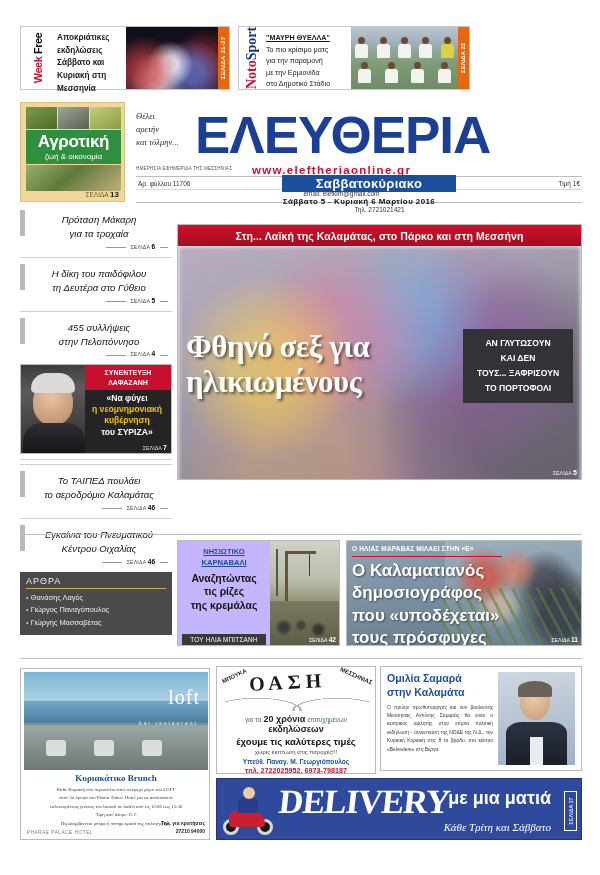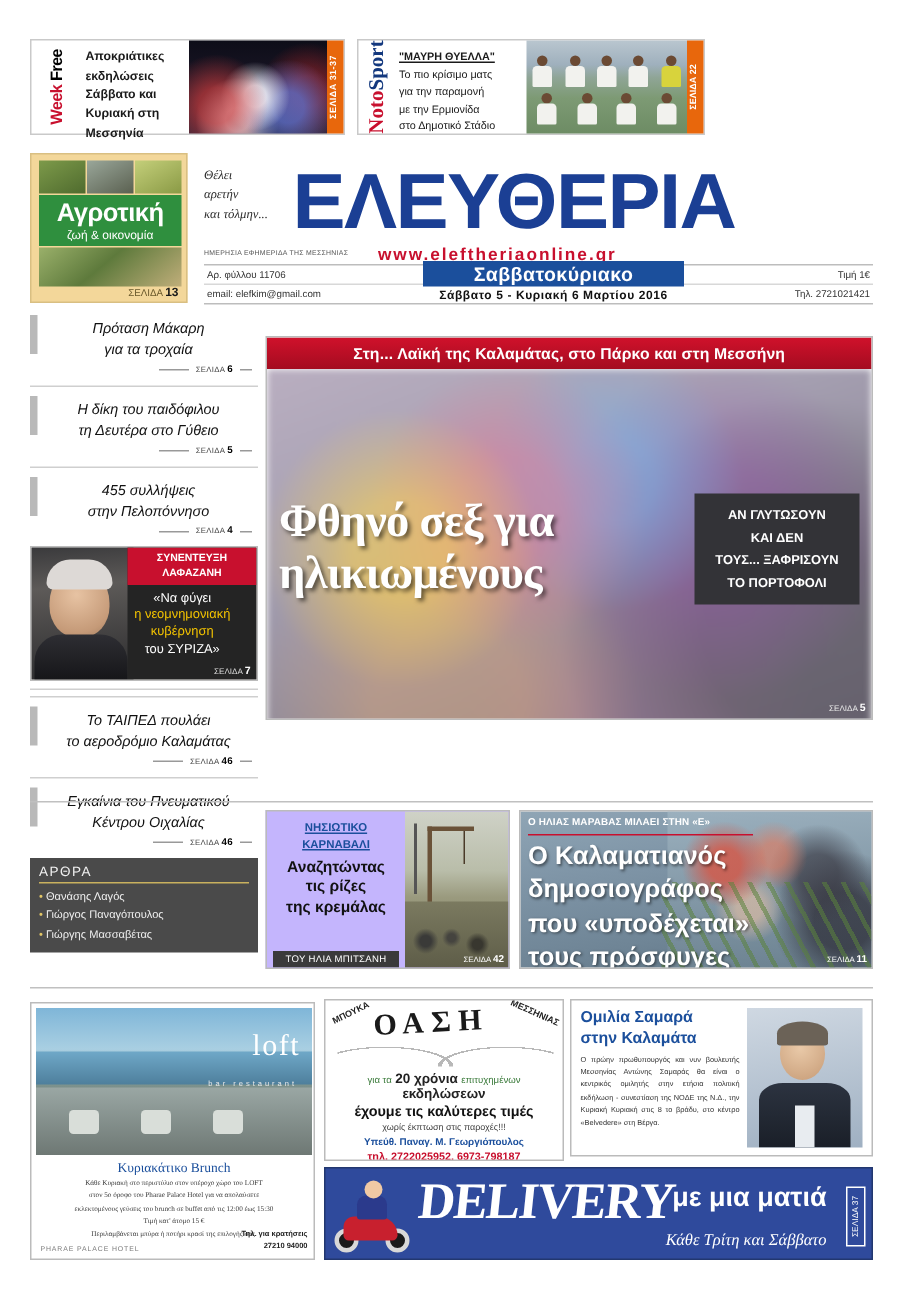--- a/index.html
+++ b/index.html
@@ -84,21 +84,21 @@
   .logo-text { font-family:"Liberation Sans", sans-serif; font-weight:bold; font-size:52px;
                color:#1b3f94; letter-spacing:-1px; line-height:58px; white-space:nowrap;
                transform: scaleX(1.02); transform-origin:left center;}
   .weburl { position:absolute; left:232px; top:62px; font-size:11.5px; font-weight:bold;
             color:#c8102e; letter-spacing:1.3px; font-family:"Liberation Sans", sans-serif;}
   .subline { position:absolute; left:116px; top:64px; font-size:4.6px; color:#555; letter-spacing:.2px;}
 
   .inforow { position:absolute; left:116px; top:74px; width:446px; height:14px;
              border-top:1px solid #bdbdbd; border-bottom:1px solid #d8d8d8; display:flex; align-items:center;}
   .inforow2 { position:absolute; left:116px; top:88px; width:446px; height:13px;
-             border-bottom:1px solid #bdbdbd; display:flex; align-items:center;}
+             border-bottom:1px solid #bdbdbd; display:flex; align-items:center;flex-direction:column;}
   .info-l { width:115px; font-size:6.5px; color:#333; padding-left:2px;}
   .info-c { flex:1; text-align:center;}
   .info-r { width:95px; font-size:6.5px; color:#333; text-align:right; padding-right:2px;}
   .weekend-badge { background:#1b4f9c; color:#fff; font-size:13px; font-weight:bold;
                    padding:1px 34px; display:inline-block; letter-spacing:.3px;}
   .datetext { font-size:8px; font-weight:bold; color:#111; letter-spacing:.4px;}
 
   
   .leftcol { position:absolute; left:20px; top:208px; width:152px; }
   .brief { position:relative; padding:5px 4px 3px 10px; margin-bottom:4px; }
@@ -120,22 +120,22 @@
   .iv-face { position:absolute; left:12px; top:14px; width:40px; height:46px; border-radius:50% 50% 45% 45%;
              background:radial-gradient(circle at 45% 38%, #e7c3a3, #c59a78 70%, #a07b5e);}
   .iv-hair { position:absolute; left:10px; top:8px; width:44px; height:20px; border-radius:22px 22px 6px 6px;
              background:#ddd9d6;}
   .iv-suit { position:absolute; left:2px; bottom:0; width:62px; height:30px;
              background:linear-gradient(180deg,#2e2e33,#161619); border-radius:18px 18px 0 0;}
   .iv-right { position:absolute; right:0; top:0; width:86px; height:100%; background:#242424;
               padding:0; display:flex; flex-direction:column;}
   .iv-badge { background:#c8102e; color:#fff; font-size:7px; font-weight:bold; text-align:center;
               padding:3px 2px; line-height:1.3;}
-  .iv-quote { flex:1; color:#fff; font-size:8.6px; font-weight:normal; text-align:center;
-              padding:3px 16px 0 3px; line-height:1.32;}
+  .iv-quote { flex:1; color:#fff; font-size:8.6px; font-weight:bold; text-align:center;
+              padding:3px 5px 0 3px; line-height:1.32;}
   .iv-quote .hi { color:#f2c200;}
   .iv-pg { color:#ddd; font-size:5.4px; text-align:right; padding:0 4px 2px 0;}
   .iv-pg b { font-size:7px; color:#fff;}
 
   .articles { width:152px; background:#4a4a4a; color:#fff; padding:4px 6px 6px 6px; margin-top:4px;}
   .articles .hd { font-size:9px; letter-spacing:1px; border-bottom:1px solid #c9b15e; padding-bottom:2px;
                   margin-bottom:3px; color:#f0f0f0;}
   .articles li { list-style:none; font-size:7.4px; line-height:1.65; color:#efefef;}
   .articles li:before { content:"• "; color:#e3c767;}
 
@@ -220,21 +220,21 @@
      background: linear-gradient(180deg,#7fb6d8 0%, #a9cfe2 28%, #8ea8a8 42%, #6e7f76 62%, #55615a 100%);}
   .loft-sea { position:absolute; left:0; top:30%; width:100%; height:22%;
               background:linear-gradient(180deg,#6fa8c8,#4e7f9c);}
   .loft-terrace { position:absolute; left:0; bottom:0; width:100%; height:46%;
               background:linear-gradient(180deg,#9aa7a4,#6e7874);}
   .loft-chair { position:absolute; bottom:14%; width:20px; height:16px; background:#d9ded9; border-radius:3px;}
   .loft-word { position:absolute; right:8px; top:14px; font-size:20px; color:#fff; font-weight:300;
                font-family:"Liberation Serif", serif; letter-spacing:1px;}
   .loft-sub { position:absolute; right:10px; top:48px; font-size:5px; color:#eaeaea; letter-spacing:2px;}
   .loft-txt { position:absolute; left:4px; top:104px; width:182px; text-align:center;}
-  .loft-h { font-size:9px; font-weight:normal; color:#1b4f9c; font-family:"Liberation Serif", serif;text-align:center;}
+  .loft-h { font-size:9px; font-weight:bold; color:#1b4f9c; font-family:"Liberation Serif", serif;text-align:center;}
   .loft-b { font-size:4.8px; color:#3a3a3a; line-height:1.75; margin-top:3px;
             font-family:"Liberation Serif", serif;}
   .loft-foot { position:absolute; left:6px; bottom:4px; width:178px; display:flex;
                justify-content:space-between; align-items:flex-end;}
   .loft-hotel { font-size:4.6px; color:#7a7a7a; letter-spacing:.6px; text-align:center;}
   .loft-tel { font-size:5px; color:#222; text-align:right; line-height:1.5; font-weight:bold;}
 
   .ad-oasi { position:absolute; left:216px; top:666px; width:160px; height:108px;
              border:1px solid #bbb; background:#fff; overflow:hidden;}
   .oasi-top { position:relative; height:46px;}

